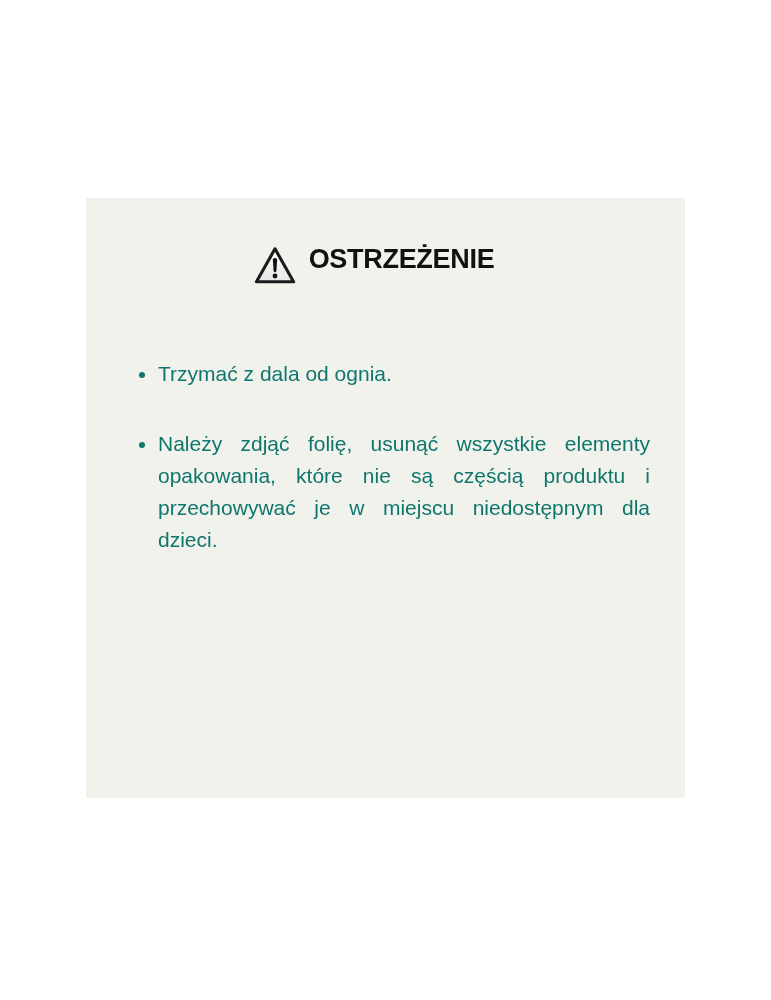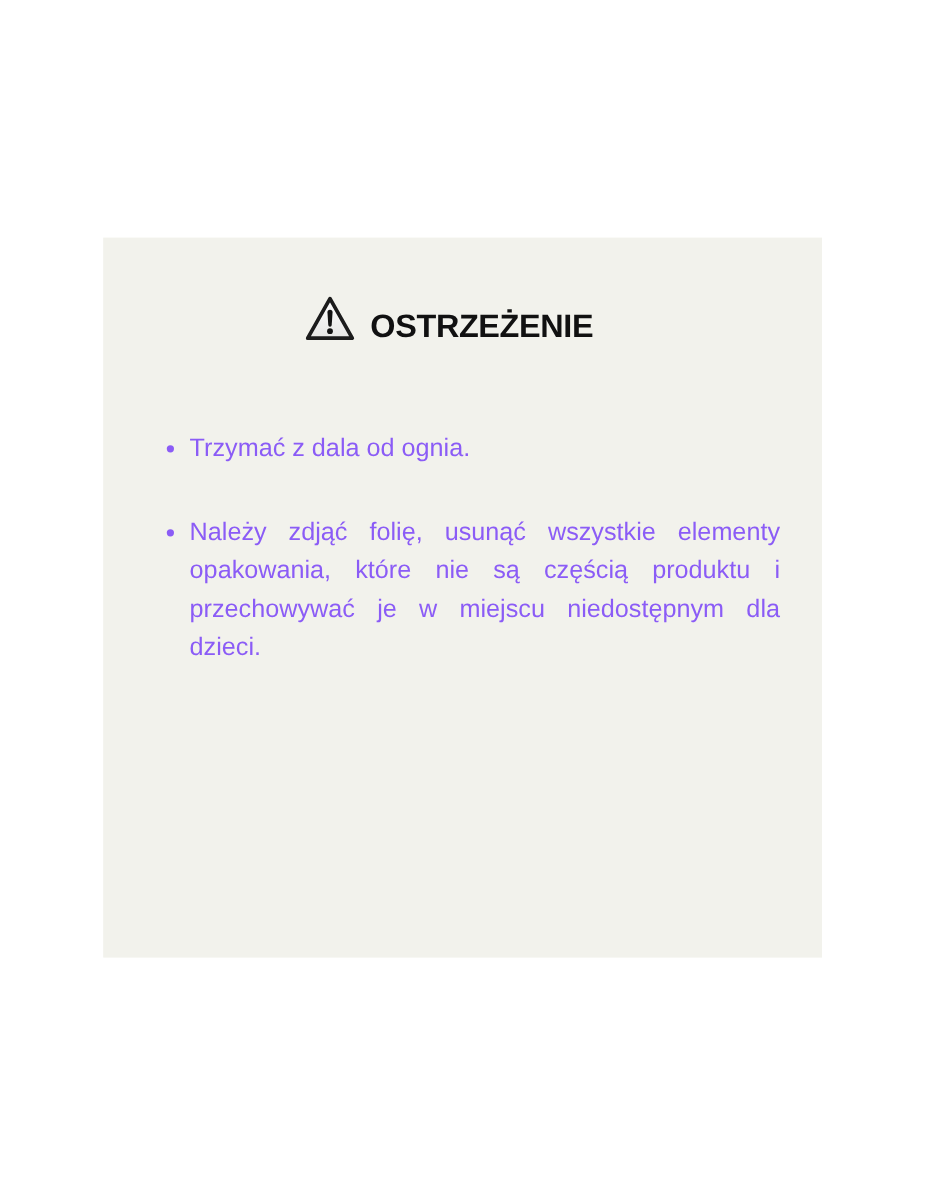--- a/index.html
+++ b/index.html
@@ -18,21 +18,21 @@
     position: absolute;
     left: 86px;
     top: 198px;
     width: 599px;
     height: 600px;
     background: #f2f2ec;
     box-sizing: border-box;
   }
   .card-header {
     display: flex;
-    align-items: flex-end;
+    align-items: flex-start;
     justify-content: center;
     gap: 12px;
     padding-top: 46px;
     margin-right: 24px; 
   }
   .warning-icon {
     width: 44px;
     height: 44px;
     flex: 0 0 auto;
   }
@@ -47,21 +47,21 @@
   .warning-list {
     margin: 70px 0 0 0;
     padding: 0 35px 0 72px;
     list-style: disc outside;
     color: #232323;
   }
   .warning-list li {
     font-size: 21px;
     line-height: 32px;
     text-align: justify;
-    color: #8b5cf6;
+    color: #0f766e;
   }
   .warning-list li + li {
     margin-top: 38px;
   }
 </style>
 </head>
 <body>
 
 <div class="card">
 

